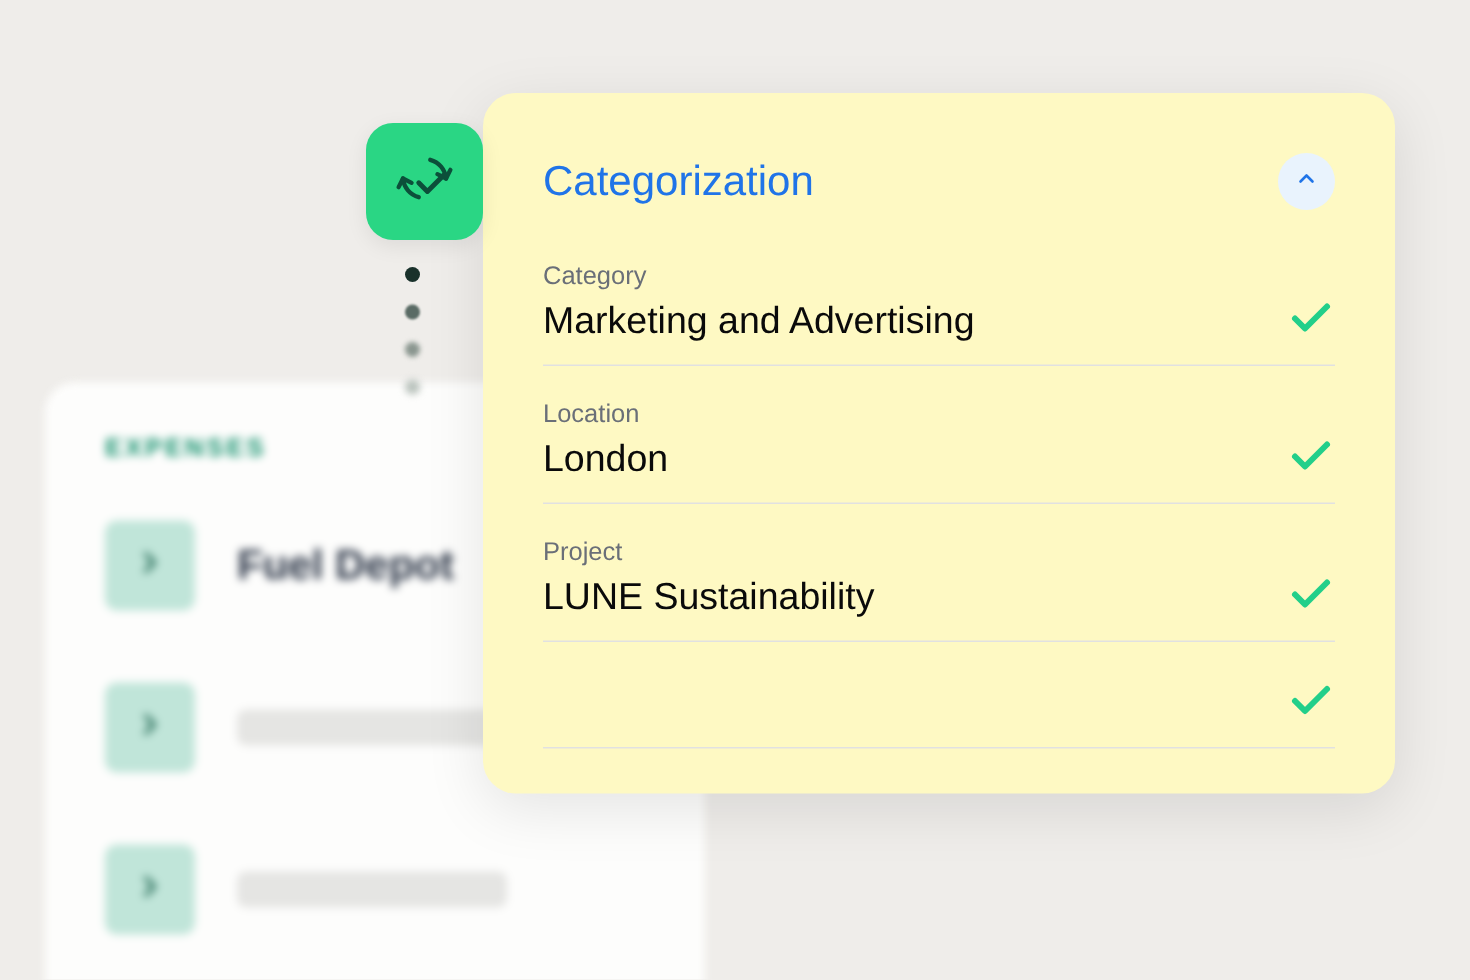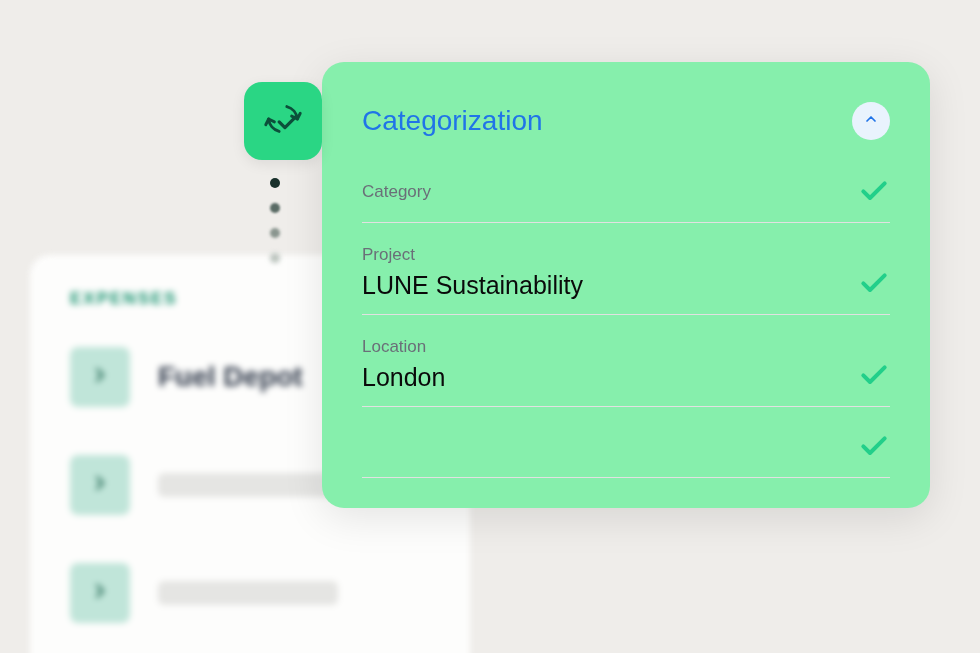--- a/index.html
+++ b/index.html
@@ -92,21 +92,21 @@
       box-shadow: 0 4px 14px rgba(0,0,0,0.08);
       z-index: 3;
     }
     .sync-badge svg { width: 46px; height: 46px; }
 
     .card {
       position: absolute;
       left: 322px;
       top: 62px;
       width: 608px;
-      background: #86efac;
+      background: #fef9c3;
       border-radius: 22px;
       box-shadow: 0 10px 40px rgba(0,0,0,0.10);
       padding: 40px 40px 30px 40px;
       z-index: 2;
     }
     .card-header {
       display: flex;
       align-items: center;
       justify-content: space-between;
       margin-bottom: 34px;
@@ -224,20 +224,33 @@
         <svg viewBox="0 0 24 24" fill="none" stroke="#2074e8" stroke-width="2.6" stroke-linecap="round" stroke-linejoin="round">
             <polyline points="6 15 12 9 18 15"></polyline>
           </svg>
       </span>
     </div>
   </div>
 
   <div class="field">
     <div class="field-text">
       <div class="field-label">Category</div>
+      <div class="field-value">Marketing and Advertising</div>
+    </div>
+    <div class="field-check">
+      <svg viewBox="0 0 24 24" fill="none" stroke="#22cf8a" stroke-width="3" stroke-linecap="round" stroke-linejoin="round">
+          <polyline points="4 13 9 18 20 7"></polyline>
+        </svg>
+    </div>
+  </div>
+
+  <div class="field">
+    <div class="field-text">
+      <div class="field-label">Location</div>
+      <div class="field-value">London</div>
     </div>
     <div class="field-check">
       <svg viewBox="0 0 24 24" fill="none" stroke="#22cf8a" stroke-width="3" stroke-linecap="round" stroke-linejoin="round">
           <polyline points="4 13 9 18 20 7"></polyline>
         </svg>
     </div>
   </div>
 
   <div class="field">
     <div class="field-text">
@@ -246,32 +259,20 @@
     </div>
     <div class="field-check">
       <svg viewBox="0 0 24 24" fill="none" stroke="#22cf8a" stroke-width="3" stroke-linecap="round" stroke-linejoin="round">
           <polyline points="4 13 9 18 20 7"></polyline>
         </svg>
     </div>
   </div>
 
   <div class="field">
     <div class="field-text">
-      <div class="field-label">Location</div>
-      <div class="field-value">London</div>
-    </div>
-    <div class="field-check">
-      <svg viewBox="0 0 24 24" fill="none" stroke="#22cf8a" stroke-width="3" stroke-linecap="round" stroke-linejoin="round">
-          <polyline points="4 13 9 18 20 7"></polyline>
-        </svg>
-    </div>
-  </div>
-
-  <div class="field">
-    <div class="field-text">
     </div>
     <div class="field-check">
       <svg viewBox="0 0 24 24" fill="none" stroke="#22cf8a" stroke-width="3" stroke-linecap="round" stroke-linejoin="round">
           <polyline points="4 13 9 18 20 7"></polyline>
         </svg>
     </div>
   </div>
 </div>
 
 </body></html>

